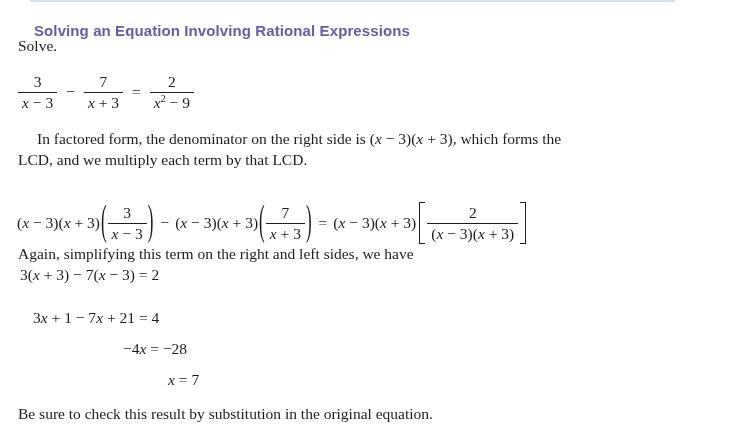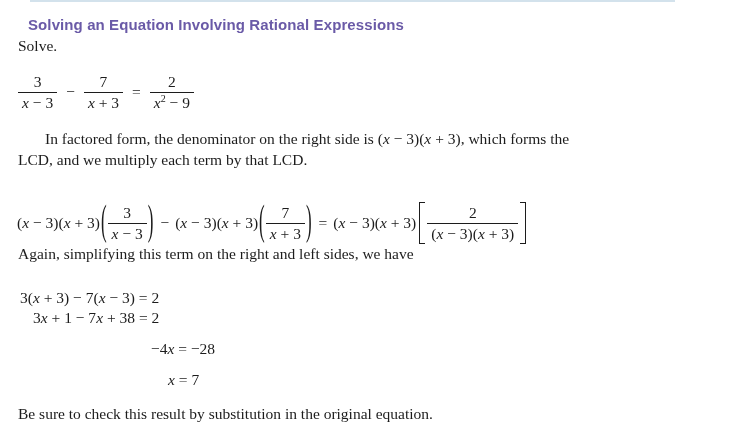--- a/index.html
+++ b/index.html
@@ -15,35 +15,35 @@
   }
   .topstrip {
     position: absolute;
     left: 30px; top: 0;
     width: 645px; height: 2px;
     background: #d3e2ec;
   }
   .title {
     position: absolute;
     left: 18px; top: 6px;
-    margin: 10px;
+    margin: 16px;
     font-family: "Liberation Sans", sans-serif;
     font-weight: bold;
     font-size: 15px;
     color: #6a5aa7;
     letter-spacing: 0.1px;
   }
   .textline { position: absolute; margin: 0; line-height: 1.3; white-space: nowrap; }
   .solve   { left: 18px; top: 36px; }
-  .para1   { left: 45px; top: 129px; }
+  .para1   { left: 37px; top: 129px; }
   .para2   { left: 18px; top: 150px; }
   .again   { left: 18px; top: 244px; }
-  .step1   { left: 20px;  top: 288px; }
+  .step1   { left: 20px;  top: 265px; }
   .step2   { left: 33px;  top: 308px; }
-  .step3   { left: 123px; top: 339px; margin-left: 28px; }
+  .step3   { left: 123px; top: 339px; }
   .step4   { left: 168px; top: 370px; }
   .footer  { left: 18px; top: 404px; }
 
   i.v { font-style: italic; }
   sup.p2 { font-size: 10px; vertical-align: super; line-height: 0; }
 
   .mrow {
     position: absolute;
     display: flex;
     align-items: center;
@@ -136,21 +136,21 @@
       <span class="num">2</span>
       <span class="den"><span>(</span><i class="v">x</i><span> − 3)(</span><i class="v">x</i><span> + 3)</span></span>
     </span>
     <span class="sqb right"></span>
   </div>
 
   <p class="textline again">Again, simplifying this term on the right and left sides, we have</p>
 
   <p class="textline step1"><span>3(</span><i class="v">x</i><span> + 3) − 7(</span><i class="v">x</i><span> − 3) = 2</span></p>
 
-  <p class="textline step2"><span>3</span><i class="v">x</i><span> + 1 − 7</span><i class="v">x</i><span> + 38 = 2</span></p>
+  <p class="textline step2"><span>3</span><i class="v">x</i><span> + 1 − 7</span><i class="v">x</i><span> + 21 = 4</span></p>
 
   <p class="textline step3"><span>−4</span><i class="v">x</i><span> = −28</span></p>
 
   <p class="textline step4"><i class="v">x</i><span> = 7</span></p>
 
   <p class="textline footer">Be sure to check this result by substitution in the original equation.</p>
 
 </div>
 
 </body></html>

